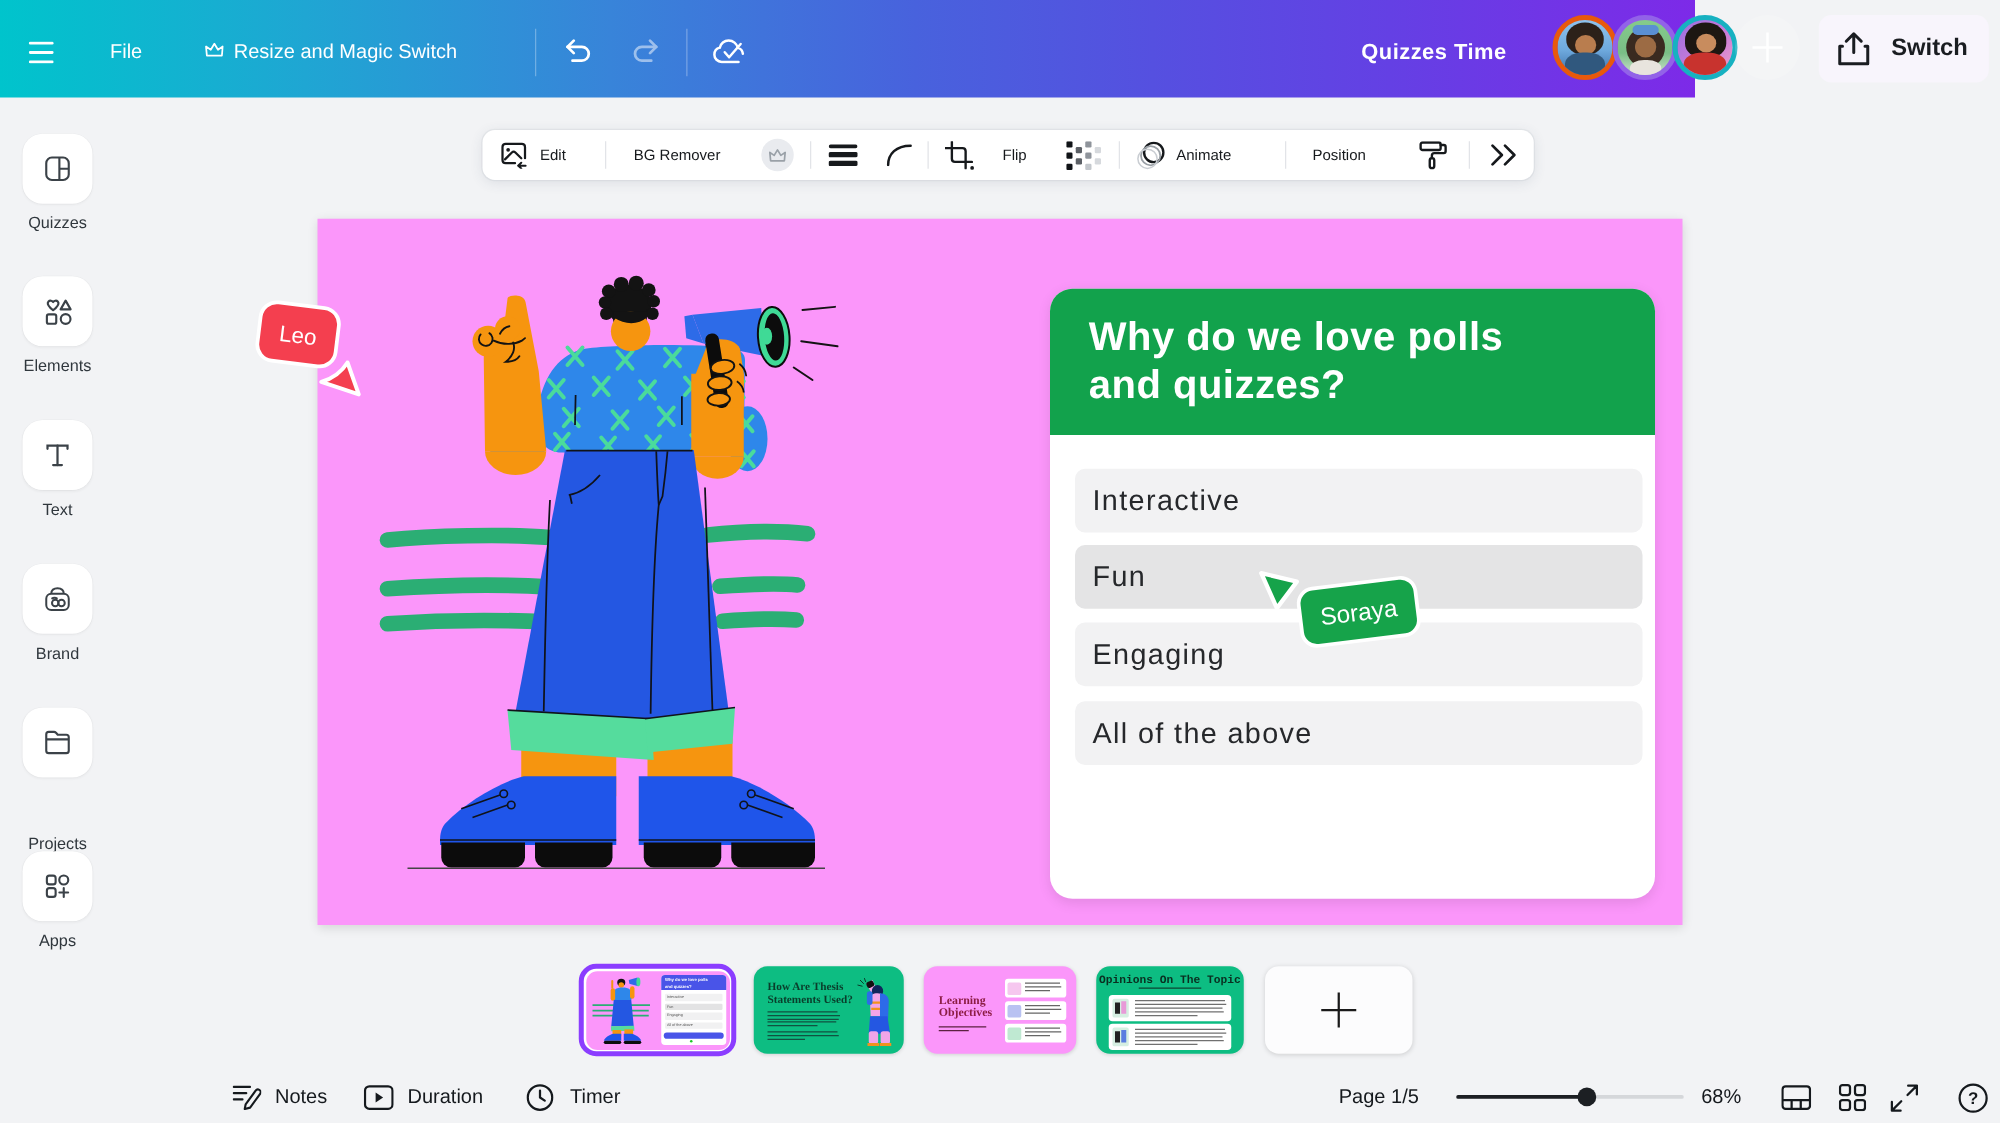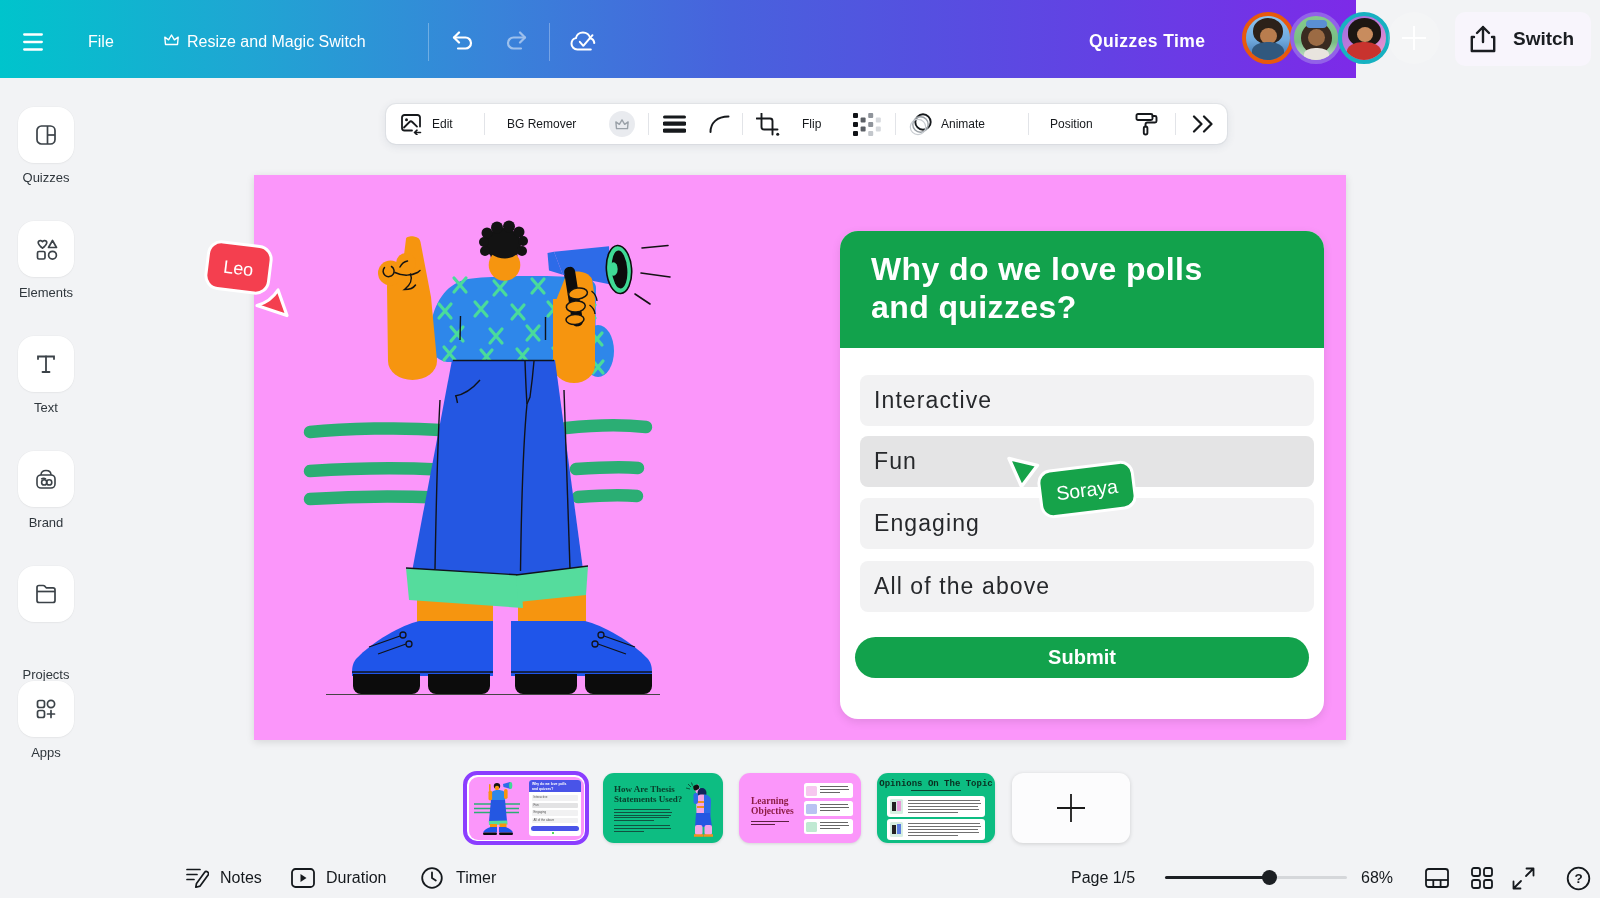--- a/index.html
+++ b/index.html
@@ -374,21 +374,20 @@
   </g>
   <line x1="72" y1="519.5" x2="406" y2="519.5" stroke="#444" stroke-width="1.2"></line>
 </svg>
 
 <div id="quiz">
   <div id="quizhead">Why do we love polls<br>and quizzes?</div>
   <div class="opt" style="top:144px">Interactive</div>
   <div class="opt" style="top:205px;background:#e4e4e5;">Fun</div>
   <div class="opt" style="top:267px">Engaging</div>
   <div class="opt" style="top:330px">All of the above</div>
-  <div id="submitbtn">Submit</div>
 </div>
 
 <svg class="abs" style="left:1000px;top:450px;opacity:0.999" width="145" height="75" viewBox="0 0 145 75">
   <path d="M9 8.5 L37.5 15.3 L21.5 36.5 Z" fill="#16a34a" stroke="#fff" stroke-width="3.4" stroke-linejoin="round"></path>
   <g transform="rotate(-7 87 39.5)">
     <rect x="40" y="16.5" width="94" height="46" rx="12" fill="#16a34a" stroke="#fff" stroke-width="3"></rect>
     <text x="87" y="46.5" text-anchor="middle" font-size="19.5" fill="#fff" font-family="Liberation Sans, sans-serif">Soraya</text>
   </g>
 </svg>
 <svg class="abs" style="left:203px;top:240px;opacity:0.999" width="92" height="85" viewBox="0 0 92 85">

